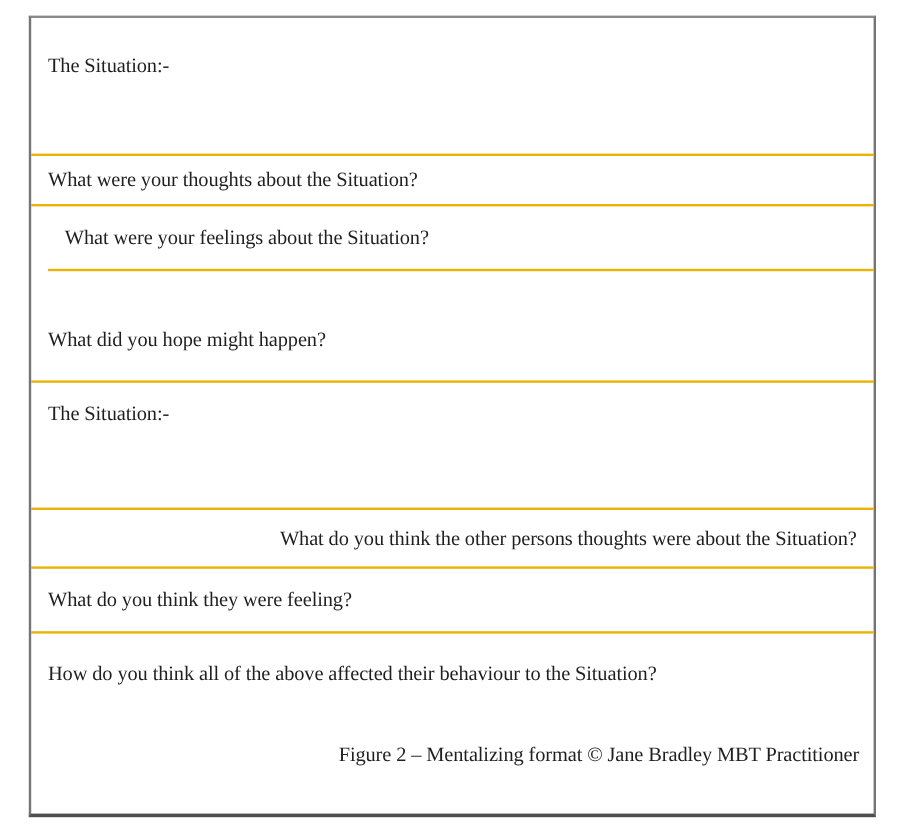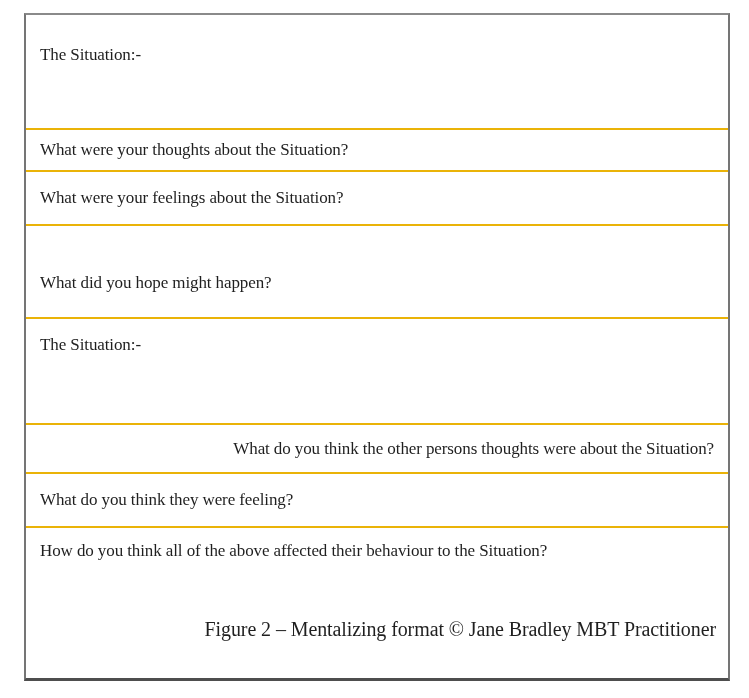--- a/index.html
+++ b/index.html
@@ -35,32 +35,32 @@
     align-items: center;
     font-size: 17px;
     line-height: 20px;
     letter-spacing: -0.1px;
   }
   .row.tall {
     align-items: flex-start;
   }
   .r1 { height: 115px; padding-top: 30px; }
   .r2 { height: 42px; text-align: center; }
-  .r3 { height: 54px; }
+  .r3 { height: 54px; margin-left: 14px; }
   .r4 { height: 70px; margin-top: 23px; }
   .r5 { height: 106px; padding-top: 16px; }
   .r6 { height: 49px; justify-content: flex-end; }
   .r7 { height: 54px; }
   .r8 { height: 53px; }
-  .r9 { height: 124px; padding-top: 13px; border-bottom: none; position: relative; }
+  .r9 { height: 124px; padding-top: 24px; border-bottom: none; position: relative; }
   .caption {
     position: absolute;
     right: 12px;
     bottom: 13px;
-    font-size: 20px;
+    font-size: 17px;
     line-height: 20px;
     white-space: nowrap;
     color: #1f1f1f;
   }
 </style>
 </head>
 <body>
 
 <div class="worksheet">
 

